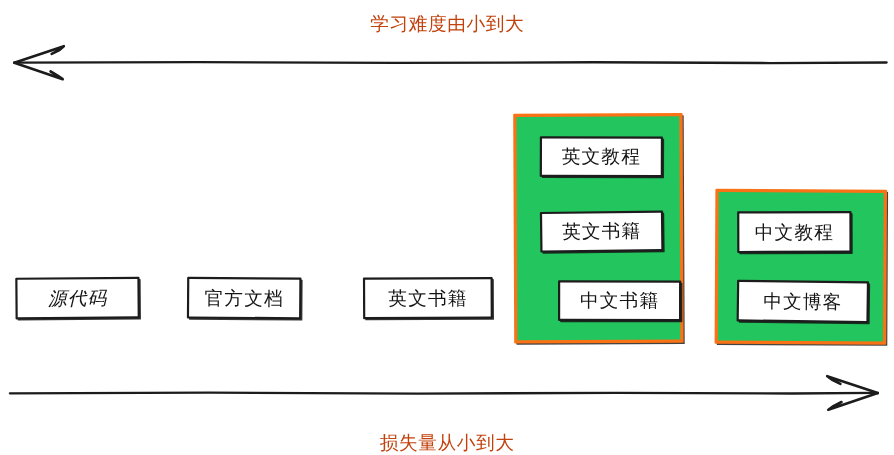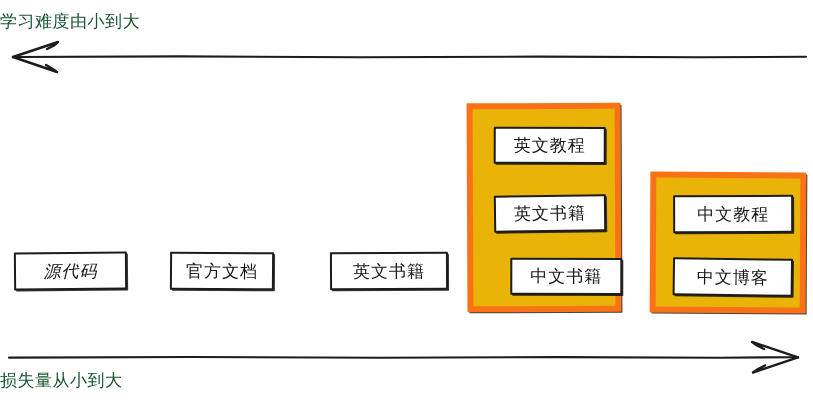--- a/index.html
+++ b/index.html
@@ -16,32 +16,33 @@
     width: 813px;
     height: 414px;
     background: #ffffff;
     overflow: hidden;
   }
   .axis-label {
     position: absolute;
     font-size: 17px;
     line-height: 20px;
     letter-spacing: 0.5px;
-    color: #14532d;
+    color: #c2410c;
     white-space: nowrap;
+    text-align: center;
   }
   #top-axis-label {
     left: 0;
     right: 0;
     top: 12px;
   }
   #bottom-axis-label {
     left: 0;
     right: 0;
-    top: 371px;
+    top: 393px;
   }
   .arrow-svg {
     position: absolute;
     left: 0;
     top: 0;
     width: 813px;
     height: 414px;
     pointer-events: none;
   }
   .node-box {
@@ -54,22 +55,22 @@
     align-items: center;
     justify-content: center;
     font-size: 17px;
     letter-spacing: 1px;
     color: #141414;
     box-shadow: 1.5px 1.5px 0 -0.5px rgba(20,20,20,0.85);
   }
   .group-box {
     position: absolute;
     box-sizing: border-box;
-    background: #eab308;
-    border: 6px solid #f97316;
+    background: #22c55e;
+    border: 3px solid #f97316;
     border-radius: 1px;
     box-shadow: 1.5px 1.5px 0 -0.5px rgba(20,20,20,0.8);
   }
   .group-box .node-box {
     position: absolute;
   }
   
   .tilt-a { transform: rotate(-0.45deg); }
   .tilt-b { transform: rotate(0.4deg); }
   .tilt-c { transform: rotate(-0.25deg); }
@@ -115,21 +116,21 @@
     </div>
     <div class="node-box tilt-a" style="left:21px; top:86px; width:112px; height:37px;">
       <span>英文书籍</span>
     </div>
     <div class="node-box tilt-d" style="left:21px; top:149px; width:112px; height:37px;margin-left:16px;">
       <span>中文书籍</span>
     </div>
   </div>
 
   <div class="group-box tilt-d" style="left:650px; top:172px; width:156px; height:141px;">
-    <div class="node-box tilt-a" style="left:17px; top:17px; width:120px; height:38px;">
+    <div class="node-box tilt-a" style="left:17px; top:17px; width:104px; height:38px;">
       <span>中文教程</span>
     </div>
     <div class="node-box tilt-b" style="left:17px; top:80px; width:120px; height:38px;">
       <span>中文博客</span>
     </div>
   </div>
 
   <div class="axis-label" id="bottom-axis-label">损失量从小到大</div>
 
 </div>

